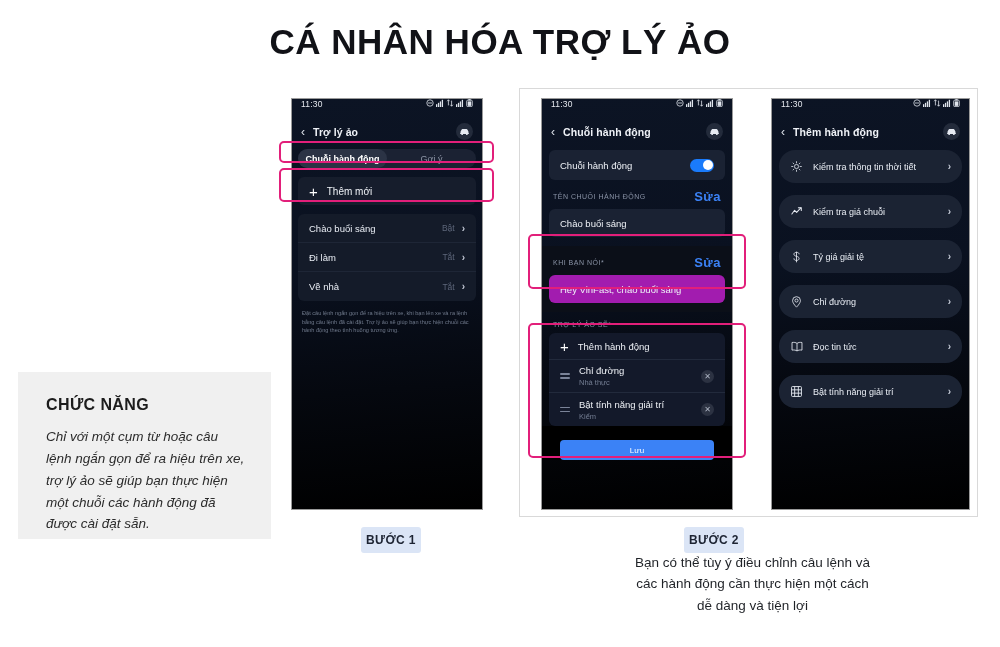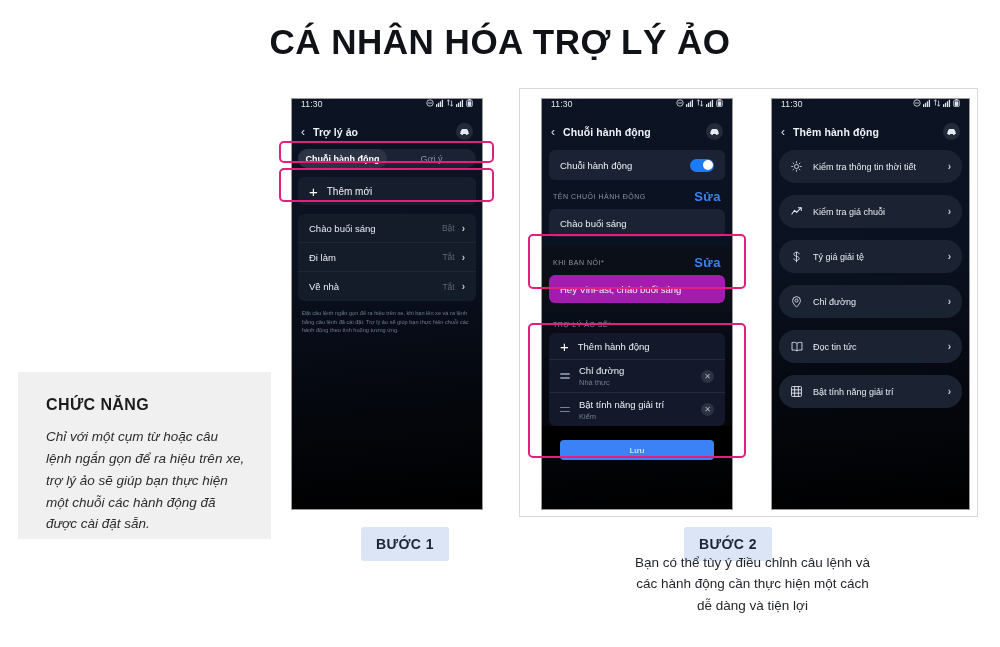--- a/index.html
+++ b/index.html
@@ -170,24 +170,24 @@
     margin: 5px 7px 12px 7px; height: 33px; background: #1b2333;
     border-radius: 16px; display: flex; align-items: center;
     padding: 0 11px; gap: 10px; color: #e9edf4; font-size: 9px;
   }
   .act-item .ic { width: 13px; display: flex; align-items: center; justify-content: center; }
   .act-item .ic svg { display: block; }
   .act-item .chev2 { margin-left: auto; font-size: 10px; color: #c6ccd8; font-weight: 600; }
 
   
   .step-badge {
-    position: absolute; height: 34px; padding: 0 15px;
+    position: absolute; height: 26px; padding: 0 5px;
     background: #dbe5f6; border-radius: 3px;
     display: flex; align-items: center; justify-content: center;
-    font-size: 14px; font-weight: bold; color: #1d2433; letter-spacing: .4px;
+    font-size: 12px; font-weight: bold; color: #1d2433; letter-spacing: .4px;
   }
   #badge1 { left: 361px; top: 527px; }
   #badge2 { left: 684px; top: 527px; }
   .step-text {
     position: absolute; text-align: center;
     font-size: 13.5px; line-height: 1.58; color: #1f2227;
   }
   #text1 { left: 285px; top: 552px; width: 205px; }
   #text2 { left: 630px; top: 552px; width: 245px; }
 </style>

